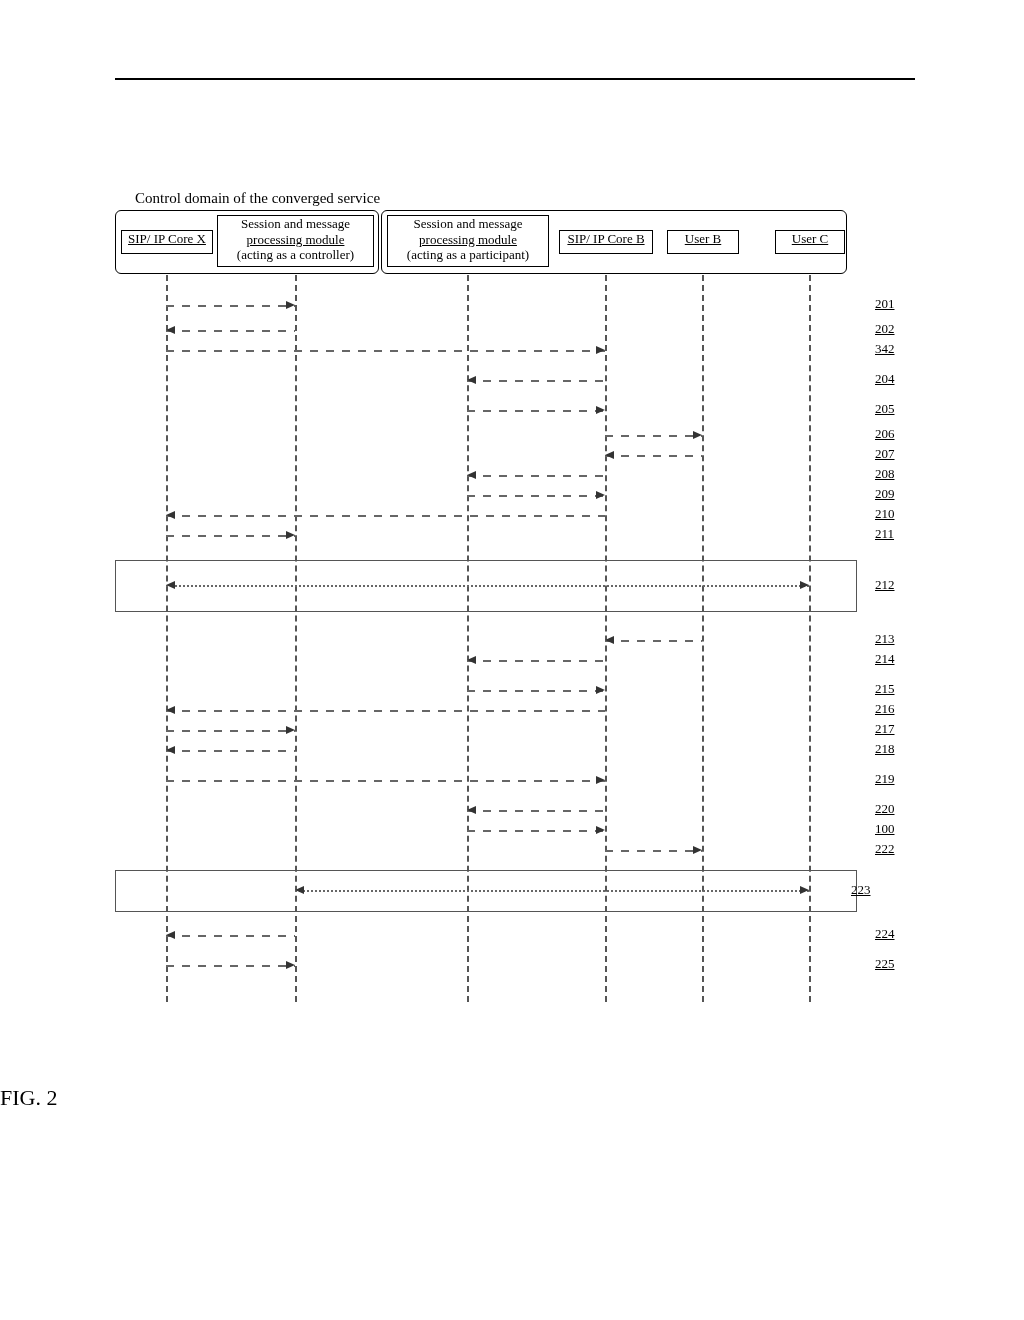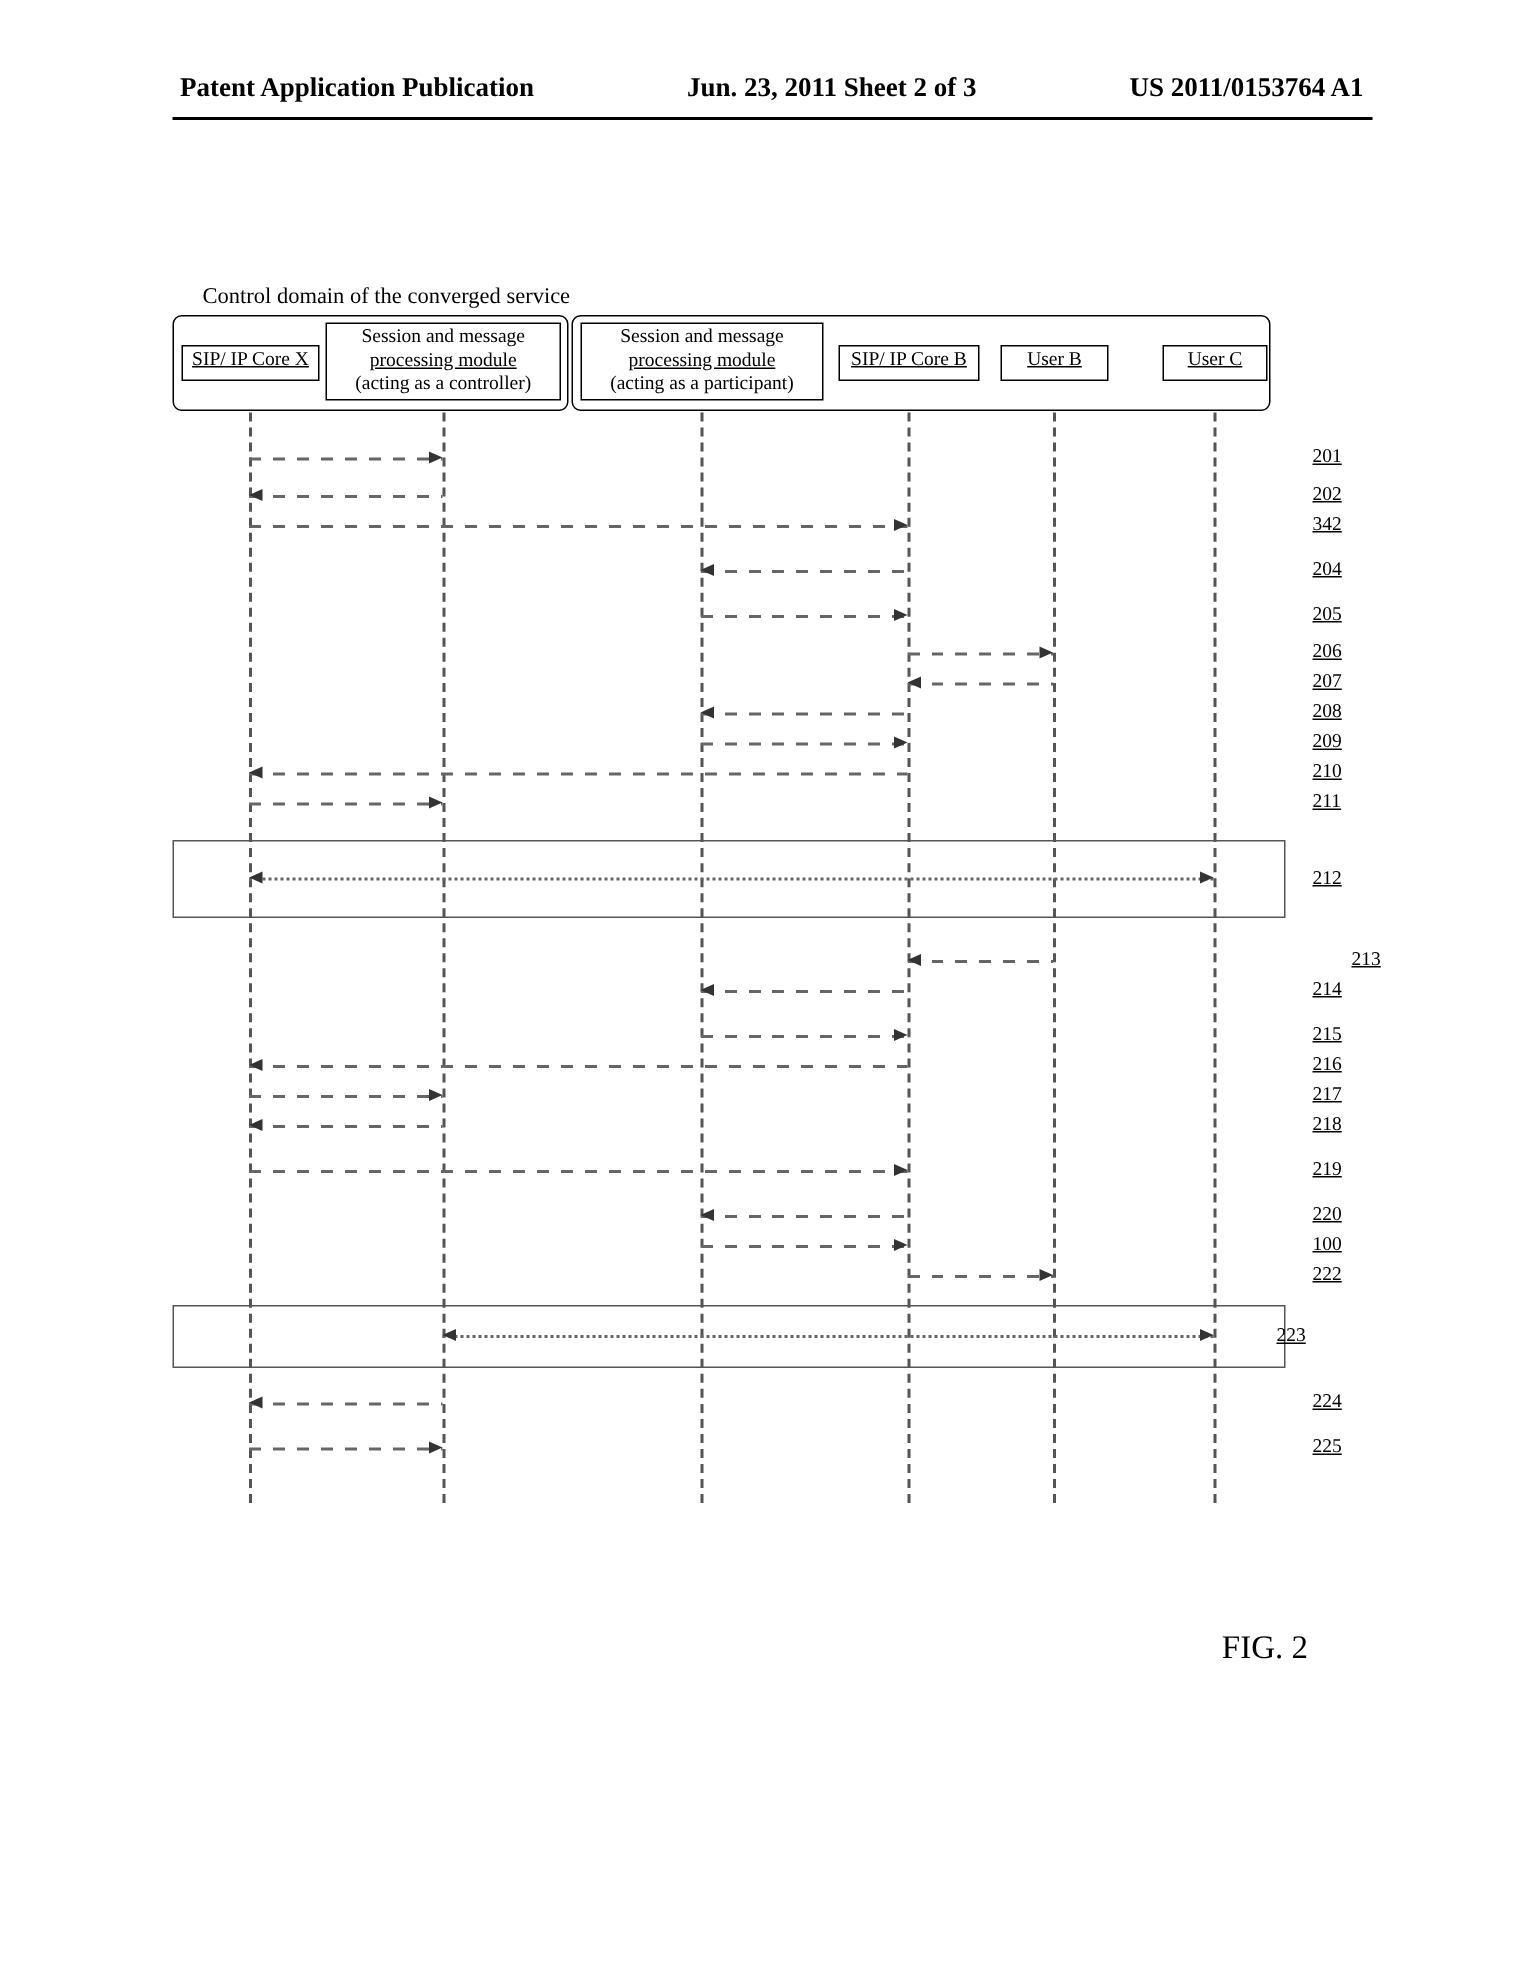--- a/index.html
+++ b/index.html
@@ -102,36 +102,31 @@
     font-size: 13px;
     text-decoration: underline;
   }
   .group-box {
     position: absolute;
     border: 1px solid #555;
   }
   .figcaption {
     position: absolute;
     width: 872px;
-    text-align: right;
+    text-align: left;
     font-size: 22px;
     top: 1085px;
     left: 0;
   }
 </style>
 </head>
 <body>
 
 <div class="page">
 
-  <div class="header">
-    <span>Patent Application Publication</span>
-    <span>Jun. 23, 2011  Sheet 2 of 3</span>
-    <span>US 2011/0153764 A1</span>
-  </div>
   <div class="header-rule"></div>
 
   <div class="diagram">
 
     <div class="domain-label" style="left:20px; top:0;">Control domain of the converged service</div>
 
     <div class="domain-box" style="left:0; top:20px; width:262px;"></div>
     <div class="domain-box" style="left:266px; top:20px; width:464px;"></div>
 
     <div class="actor-box" style="left:6px; top:40px; width:90px; height:22px;">
@@ -209,21 +204,21 @@
     <div class="step-num" style="left:760px; top:336px;">211</div>
 
     <div class="group-box" style="left:0; top:370px; width:740px; height:50px;"></div>
     <div class="arrow dot" style="left:51px; top:395px; width:643px;"></div>
     <div class="ah l" style="left:51px; top:391px;"></div>
     <div class="ah r" style="left:685px; top:391px;"></div>
     <div class="step-num" style="left:760px; top:387px;">212</div>
 
     <div class="arrow sparse" style="left:490px; top:450px; width:97px;"></div>
     <div class="ah l" style="left:490px; top:446px;"></div>
-    <div class="step-num" style="left:760px; top:441px;margin-left:26px;">213</div>
+    <div class="step-num" style="left:760px; top:441px;">213</div>
 
     <div class="arrow sparse" style="left:352px; top:470px; width:138px;"></div>
     <div class="ah l" style="left:352px; top:466px;"></div>
     <div class="step-num" style="left:760px; top:461px;">214</div>
 
     <div class="arrow sparse" style="left:352px; top:500px; width:138px;"></div>
     <div class="ah r" style="left:481px; top:496px;"></div>
     <div class="step-num" style="left:760px; top:491px;">215</div>
 
     <div class="arrow sparse" style="left:51px; top:520px; width:439px;"></div>

